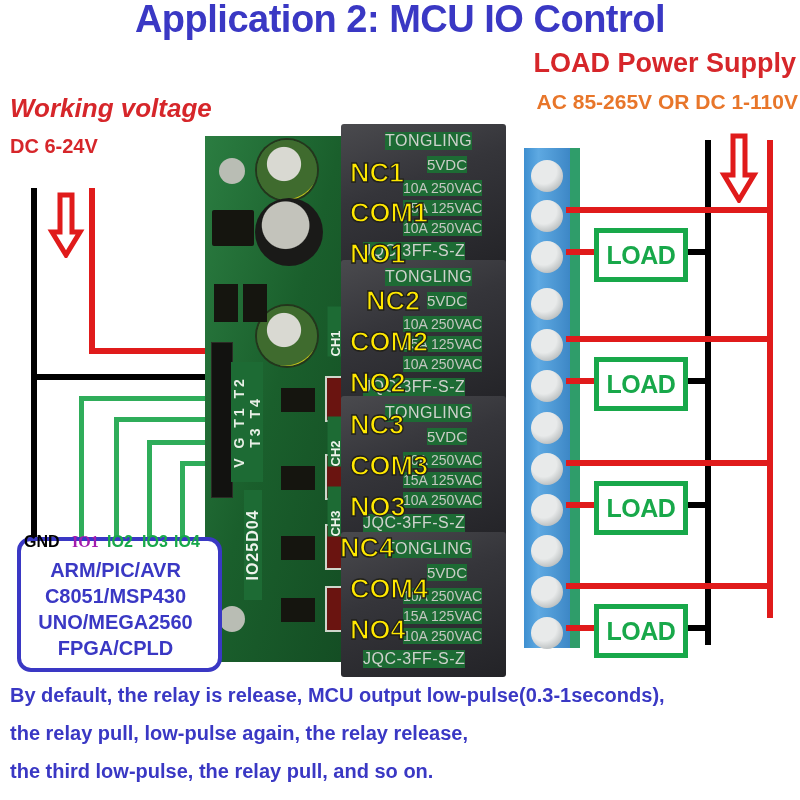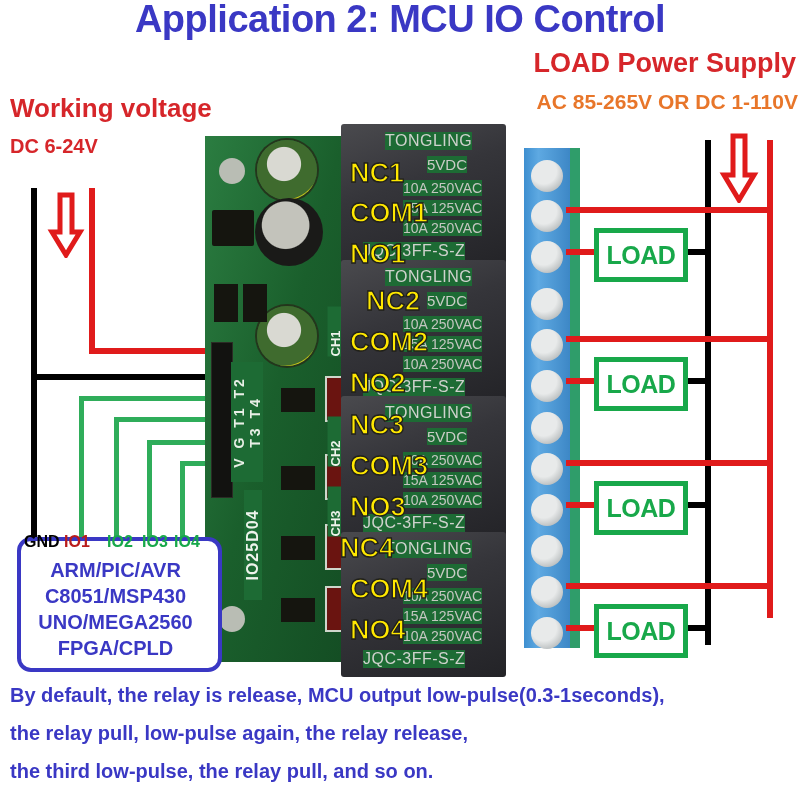--- a/index.html
+++ b/index.html
@@ -6,21 +6,21 @@
   body{width:800px;height:800px;position:relative;overflow:hidden;
        font-family:"Liberation Sans","DejaVu Sans",sans-serif;}
   .abs{position:absolute;}
   
   #title{left:0;top:-2px;width:800px;text-align:center;color:#3a38c4;
          font-size:38px;font-weight:bold;letter-spacing:-.5px;white-space:nowrap;}
   #load-ps{left:400px;top:48px;width:396px;text-align:right;color:#d6262a;
            font-size:27px;font-weight:bold;white-space:nowrap;}
   #load-volt{left:400px;top:83px;width:398px;text-align:right;color:#e8762a;
              font-size:21px;font-weight:bold;white-space:nowrap;margin-top:7px;}
-  #work-v{left:10px;top:93px;color:#d6262a;font-size:26px;font-weight:bold;white-space:nowrap;}
+  #work-v{left:10px;top:93px;color:#d6262a;font-size:26px;font-weight:bold;white-space:nowrap;font-style:italic;}
   #dc-v{left:10px;top:135px;color:#d6262a;font-size:20px;font-weight:bold;white-space:nowrap;}
   
   .w{position:absolute;}
   .black{background:#000000;}
   .red{background:#e01b1b;}
   .green-w{background:#2fad5a;}
   
   #board{left:205px;top:136px;width:305px;height:526px;}
   .pcb{position:absolute;background:#1d6b34;}
   
@@ -219,20 +219,20 @@
   <span>LOAD</span>
 </div>
 
 <div class="abs" id="mcubox"></div>
 <div class="mcul" style="left:17px;top:559px;">ARM/PIC/AVR</div>
 <div class="mcul" style="left:17px;top:585px;">C8051/MSP430</div>
 <div class="mcul" style="left:17px;top:611px;">UNO/MEGA2560</div>
 <div class="mcul" style="left:17px;top:637px;">FPGA/CPLD</div>
 
 <div class="pinl" style="left:24px;top:533px;color:#000000;">GND</div>
-<div class="pinl" style="left:64px;top:533px;color:#b91c1c;">IO1</div>
+<div class="pinl" style="left:72px;top:533px;color:#a21caf;font-family:Liberation Serif, serif;">IO1</div>
 <div class="pinl" style="left:107px;top:533px;color:#18a84a;">IO2</div>
 <div class="pinl" style="left:142px;top:533px;color:#18a84a;">IO3</div>
 <div class="pinl" style="left:174px;top:533px;color:#18a84a;">IO4</div>
 
 <div class="foot" style="top:684px;">By default, the relay is release, MCU output low-pulse(0.3-1seconds),</div>
 <div class="foot" style="top:722px;">the relay pull, low-pulse again, the relay release,</div>
 <div class="foot" style="top:760px;">the third low-pulse, the relay pull, and so on.</div>
 
 </body></html>

